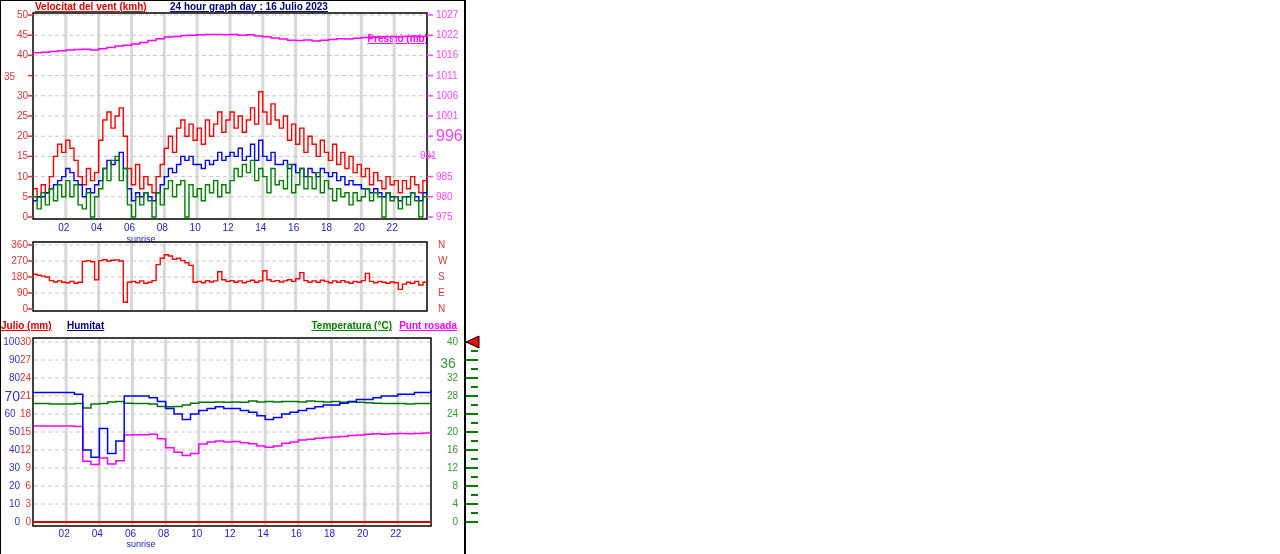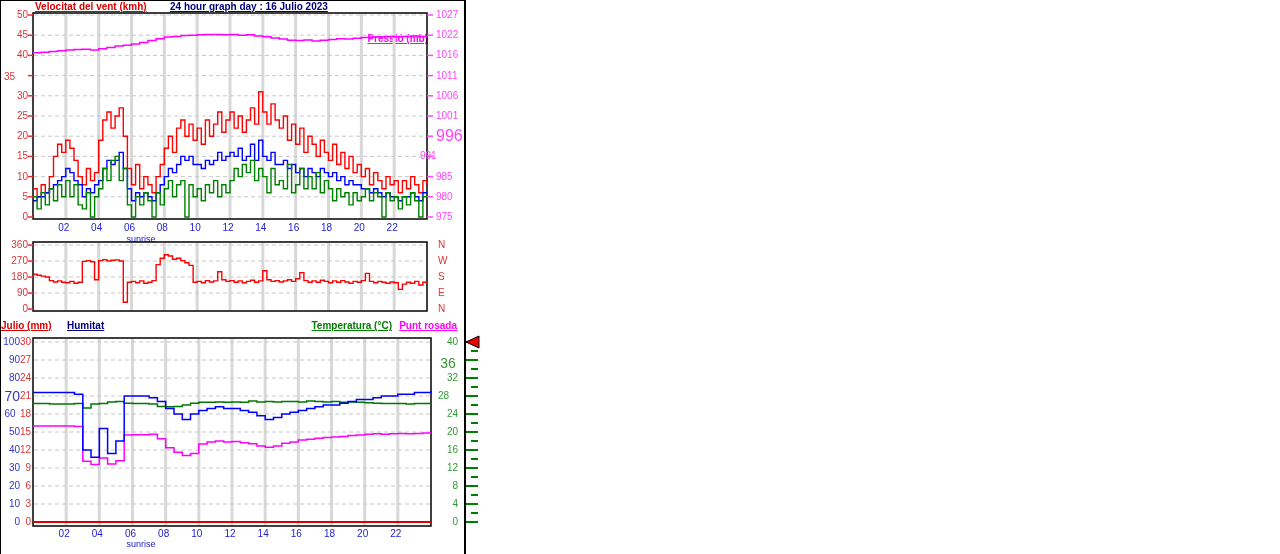--- a/index.html
+++ b/index.html
@@ -214,21 +214,21 @@
       <div class="lbl" style="color: rgb(221, 51, 51); top: 409px; font-size: 10px; left: 17px; width: 14px; text-align: right;">18</div>
       <div class="lbl" style="color: rgb(221, 51, 51); top: 427px; font-size: 10px; left: 17px; width: 14px; text-align: right;">15</div>
       <div class="lbl" style="color: rgb(221, 51, 51); top: 445px; font-size: 10px; left: 17px; width: 14px; text-align: right;">12</div>
       <div class="lbl" style="color: rgb(221, 51, 51); top: 463px; font-size: 10px; left: 17px; width: 14px; text-align: right;">9</div>
       <div class="lbl" style="color: rgb(221, 51, 51); top: 481px; font-size: 10px; left: 17px; width: 14px; text-align: right;">6</div>
       <div class="lbl" style="color: rgb(221, 51, 51); top: 499px; font-size: 10px; left: 17px; width: 14px; text-align: right;">3</div>
       <div class="lbl" style="color: rgb(221, 51, 51); top: 517px; font-size: 10px; left: 17px; width: 14px; text-align: right;">0</div>
       <div class="lbl" style="color: rgb(51, 153, 51); top: 337px; font-size: 10px; left: 438px; width: 20px; text-align: right;">40</div>
       <div class="lbl" style="color: rgb(51, 153, 51); top: 358px; font-size: 14px; left: 438px; width: 20px; text-align: center;">36</div>
       <div class="lbl" style="color: rgb(51, 153, 51); top: 373px; font-size: 10px; left: 438px; width: 20px; text-align: right;">32</div>
-      <div class="lbl" style="color: rgb(51, 153, 51); top: 391px; font-size: 10px; left: 438px; width: 20px; ">28</div>
+      <div class="lbl" style="color: rgb(51, 153, 51); top: 391px; font-size: 10px; left: 438px; width: 20px; text-align: right;">28</div>
       <div class="lbl" style="color: rgb(51, 153, 51); top: 409px; font-size: 10px; left: 438px; width: 20px; text-align: right;">24</div>
       <div class="lbl" style="color: rgb(51, 153, 51); top: 427px; font-size: 10px; left: 438px; width: 20px; text-align: right;">20</div>
       <div class="lbl" style="color: rgb(51, 153, 51); top: 445px; font-size: 10px; left: 438px; width: 20px; text-align: right;">16</div>
       <div class="lbl" style="color: rgb(51, 153, 51); top: 463px; font-size: 10px; left: 438px; width: 20px; text-align: right;">12</div>
       <div class="lbl" style="color: rgb(51, 153, 51); top: 481px; font-size: 10px; left: 438px; width: 20px; text-align: right;">8</div>
       <div class="lbl" style="color: rgb(51, 153, 51); top: 499px; font-size: 10px; left: 438px; width: 20px; text-align: right;">4</div>
       <div class="lbl" style="color: rgb(51, 153, 51); top: 517px; font-size: 10px; left: 438px; width: 20px; text-align: right;">0</div>
       <div class="lbl" style="color: rgb(34, 34, 204); top: 529px; font-size: 10px; left: 54.1667px; width: 20px; text-align: center;">02</div>
       <div class="lbl" style="color: rgb(34, 34, 204); top: 529px; font-size: 10px; left: 87.3333px; width: 20px; text-align: center;">04</div>
       <div class="lbl" style="color: rgb(34, 34, 204); top: 529px; font-size: 10px; left: 120.5px; width: 20px; text-align: center;">06</div>

